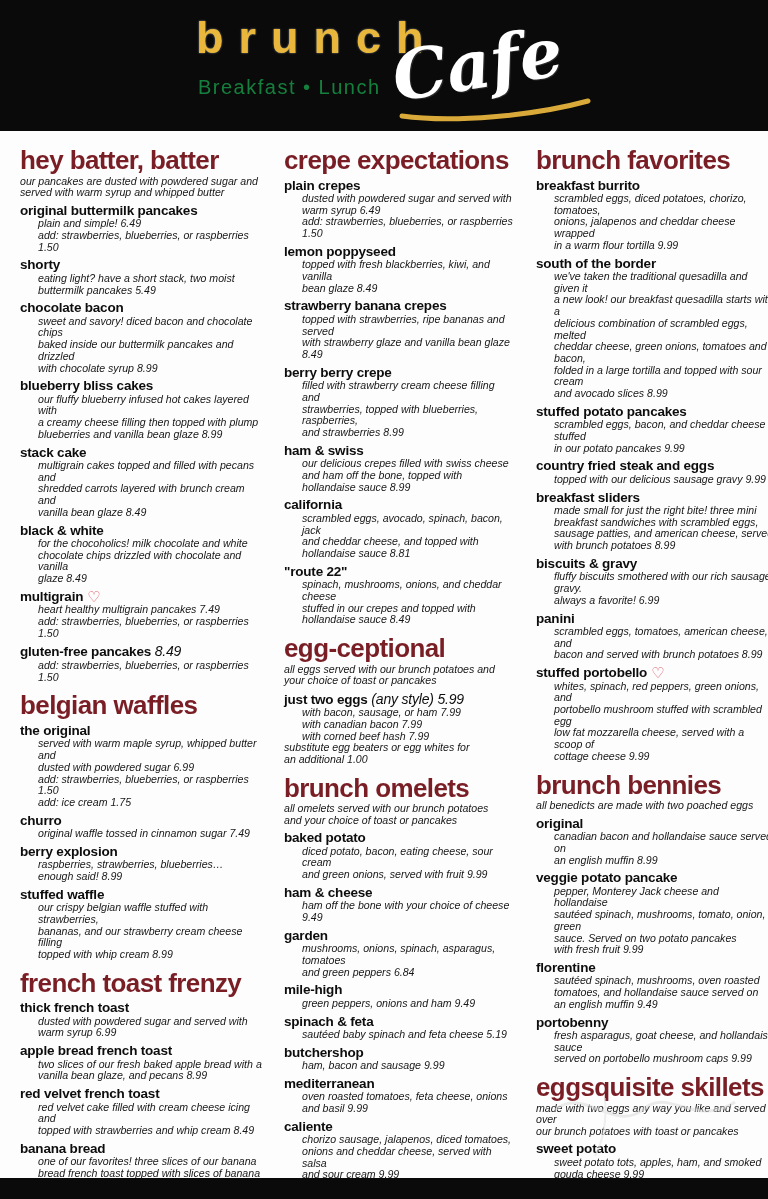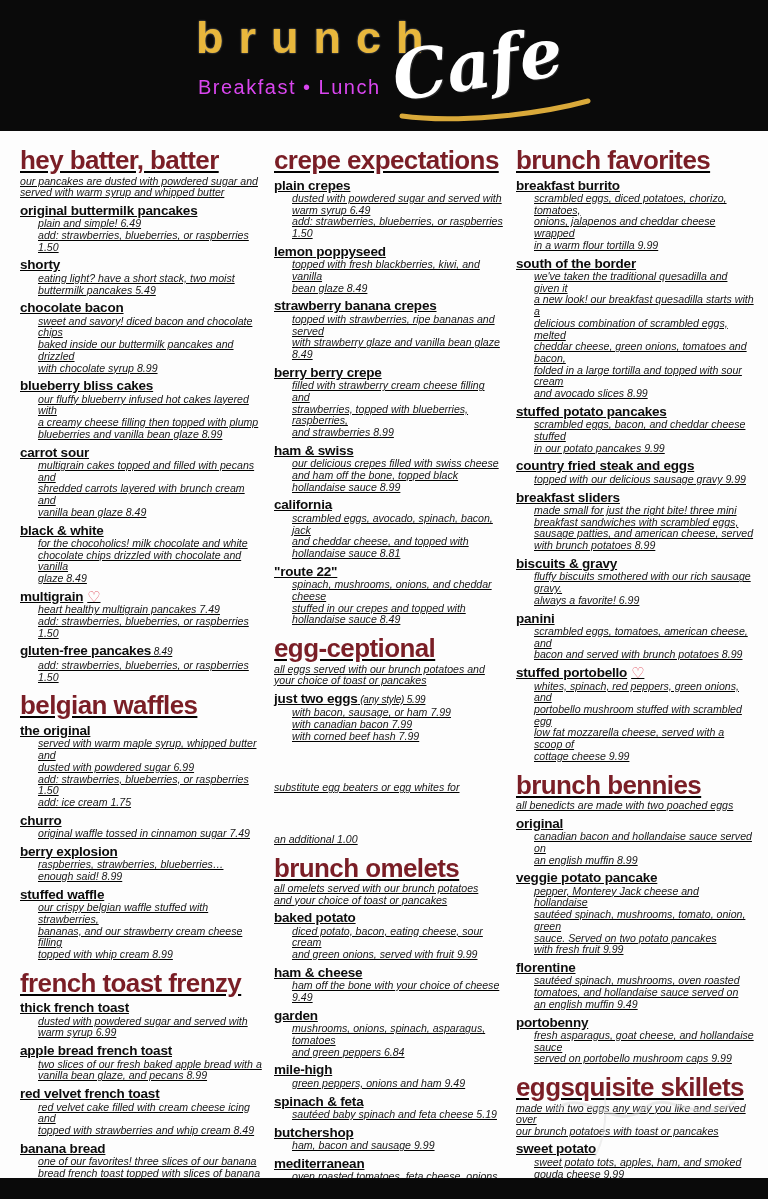--- a/index.html
+++ b/index.html
@@ -14,52 +14,52 @@
     position:absolute; top:0; left:0; width:768px; height:131px; background:#0a0a0a;
   }
   .brand-word {
     position:absolute; left:196px; top:12px;
     font-size:45px; font-weight:bold; letter-spacing:15px;
     color:#e8b73c; text-shadow:0 0 2px rgba(255,255,255,.55);
     font-family:"Liberation Sans", sans-serif;
   }
   .brand-sub {
     position:absolute; left:198px; top:76px;
-    font-size:20px; letter-spacing:1.5px; color:#d946ef;
+    font-size:20px; letter-spacing:1.5px; color:#15803d;
   }
   .brand-script {
     position:absolute; left:392px; top:30px;
     font-family:"DejaVu Serif", serif; font-style:italic; font-weight:bold;
     font-size:68px; line-height:1; color:#ffffff; transform:rotate(-9deg);
     text-shadow:1px 1px 0 #2a2a2a;
   }
   .swoosh { position:absolute; left:398px; top:96px; }
   
   .menu {
     position:absolute; top:131px; bottom:21px; left:0; right:0;
     padding:16px 8px 0 20px; overflow:hidden;
-    display:grid; grid-template-columns:252px 240px 248px; column-gap:2px;text-decoration:underline;
+    display:grid; grid-template-columns:252px 240px 248px; column-gap:12px;
   }
   .col { padding-right:10px; }
   .sec-title {
     font-size:26px; font-weight:bold; color:#7a1e26;
     letter-spacing:-0.6px; line-height:1.02; margin:9px 0 2px;
   }
   .sec:first-child .sec-title { margin-top:0; }
   .intro-line, .outro-line {
     font-style:italic; font-size:10.6px; line-height:11.6px; color:#161616;
   }
-  .outro-line { margin-left:0;margin-top:40px; }
+  .outro-line { margin-left:0; }
   .sec > .outro-line:first-of-type { margin-top:1px; }
   .item { margin-top:5px; }
   .item-name-row {
     font-weight:bold; font-size:13.5px; line-height:14.5px;
     letter-spacing:-0.2px; color:#0d0d0d;
   }
-  .item-note { font-weight:normal; font-style:italic; font-size:10px; }
+  .item-note { font-weight:normal; font-style:italic; font-size:14px; }
   .heart { color:#e05260; font-size:15px; font-weight:normal; margin-left:4px; vertical-align:-1px; }
   .desc-line {
     font-style:italic; font-size:10.6px; line-height:11.7px;
     margin-left:18px; color:#161616;
   }
   
   .footer { position:absolute; bottom:0; left:0; width:768px; height:21px; background:#0a0a0a; }
   
   .watermark { position:absolute; left:545px; top:1080px; opacity:.55; }
 </style>
@@ -99,21 +99,21 @@
             <div class="desc-line">baked inside our buttermilk pancakes and drizzled</div>
             <div class="desc-line">with chocolate syrup 8.99</div>
           </div>
           <div class="item">
             <div class="item-name-row"><span class="item-name">blueberry bliss cakes</span></div>
             <div class="desc-line">our fluffy blueberry infused hot cakes layered with</div>
             <div class="desc-line">a creamy cheese filling then topped with plump</div>
             <div class="desc-line">blueberries and vanilla bean glaze 8.99</div>
           </div>
           <div class="item">
-            <div class="item-name-row"><span class="item-name">carrot sour</span></div>
+            <div class="item-name-row"><span class="item-name">stack cake</span></div>
             <div class="desc-line">multigrain cakes topped and filled with pecans and</div>
             <div class="desc-line">shredded carrots layered with brunch cream and</div>
             <div class="desc-line">vanilla bean glaze 8.49</div>
           </div>
           <div class="item">
             <div class="item-name-row"><span class="item-name">black &amp; white</span></div>
             <div class="desc-line">for the chocoholics! milk chocolate and white</div>
             <div class="desc-line">chocolate chips drizzled with chocolate and vanilla</div>
             <div class="desc-line">glaze 8.49</div>
           </div>
@@ -197,21 +197,21 @@
           </div>
           <div class="item">
             <div class="item-name-row"><span class="item-name">berry berry crepe</span></div>
             <div class="desc-line">filled with strawberry cream cheese filling and</div>
             <div class="desc-line">strawberries, topped with blueberries, raspberries,</div>
             <div class="desc-line">and strawberries  8.99</div>
           </div>
           <div class="item">
             <div class="item-name-row"><span class="item-name">ham &amp; swiss</span></div>
             <div class="desc-line">our delicious crepes filled with swiss cheese</div>
-            <div class="desc-line">and ham off the bone, topped black</div>
+            <div class="desc-line">and ham off the bone, topped with</div>
             <div class="desc-line">hollandaise sauce 8.99</div>
           </div>
           <div class="item">
             <div class="item-name-row"><span class="item-name">california</span></div>
             <div class="desc-line">scrambled eggs, avocado, spinach, bacon, jack</div>
             <div class="desc-line">and cheddar cheese, and topped with</div>
             <div class="desc-line">hollandaise sauce 8.81</div>
           </div>
           <div class="item">
             <div class="item-name-row"><span class="item-name">"route 22"</span></div>

